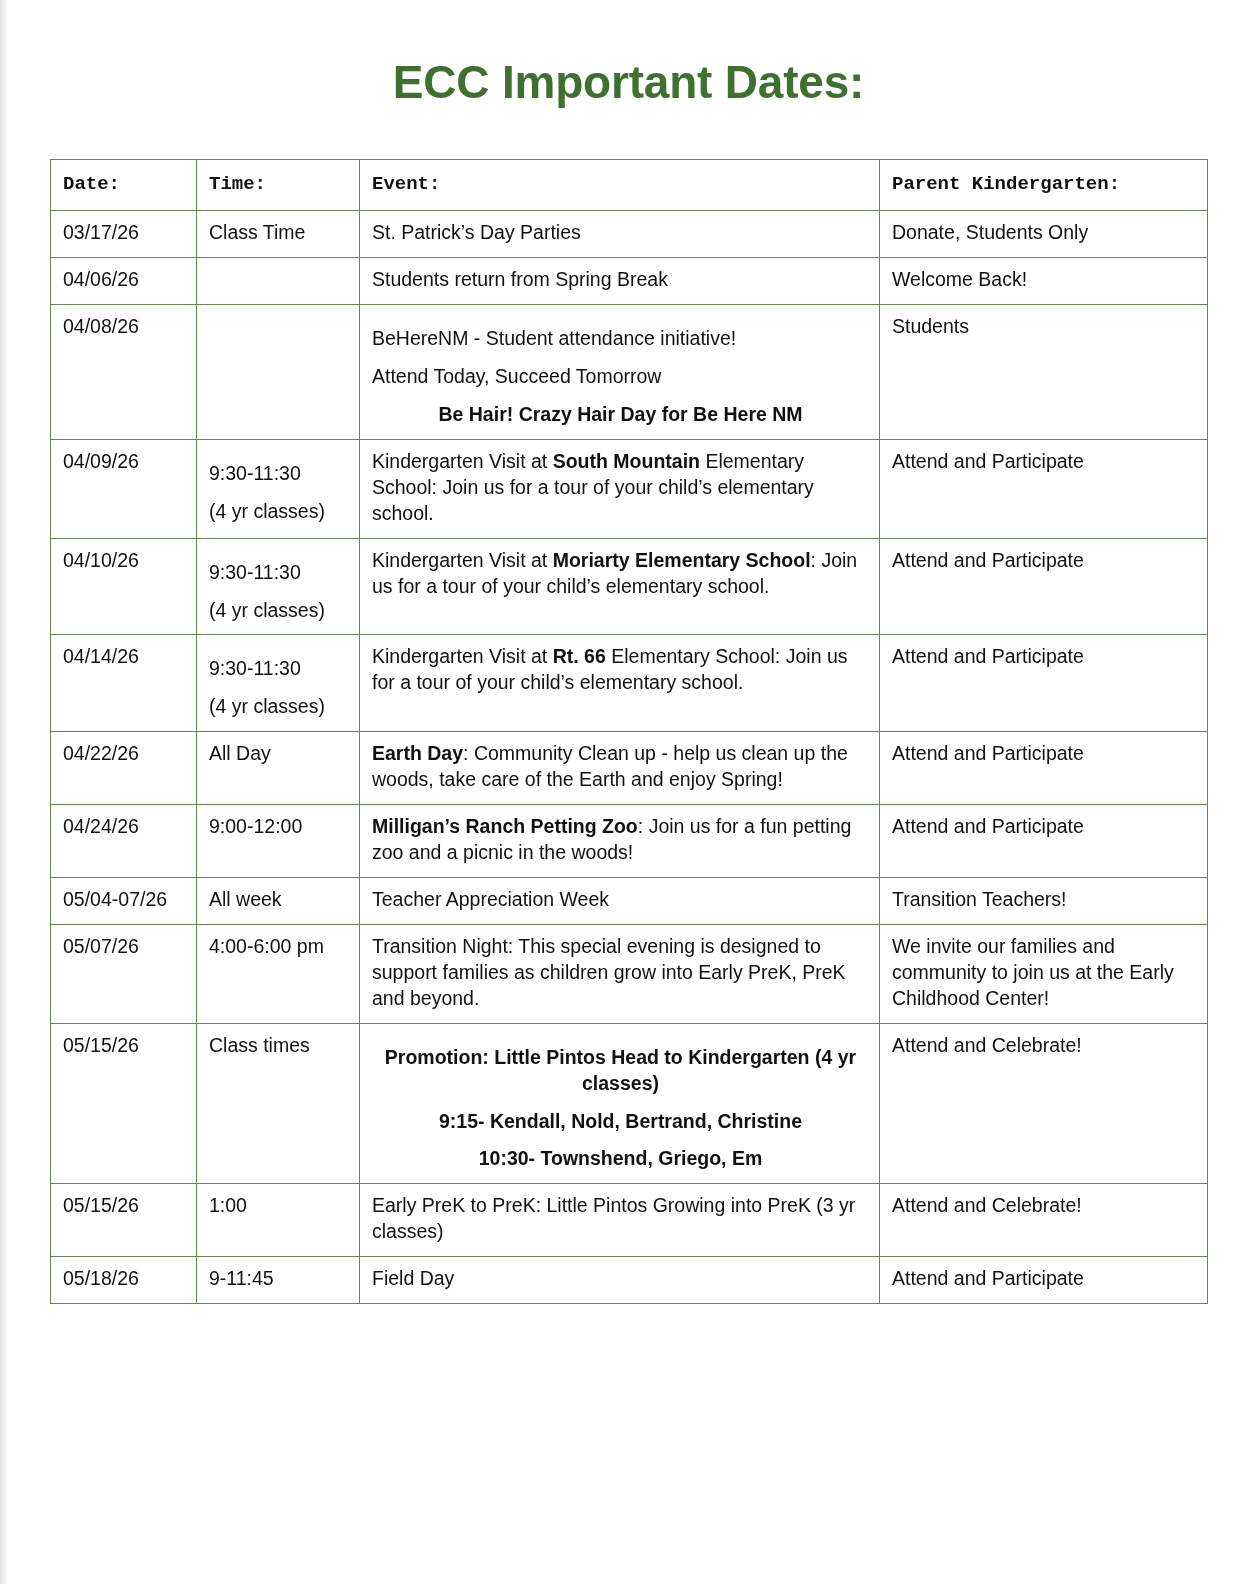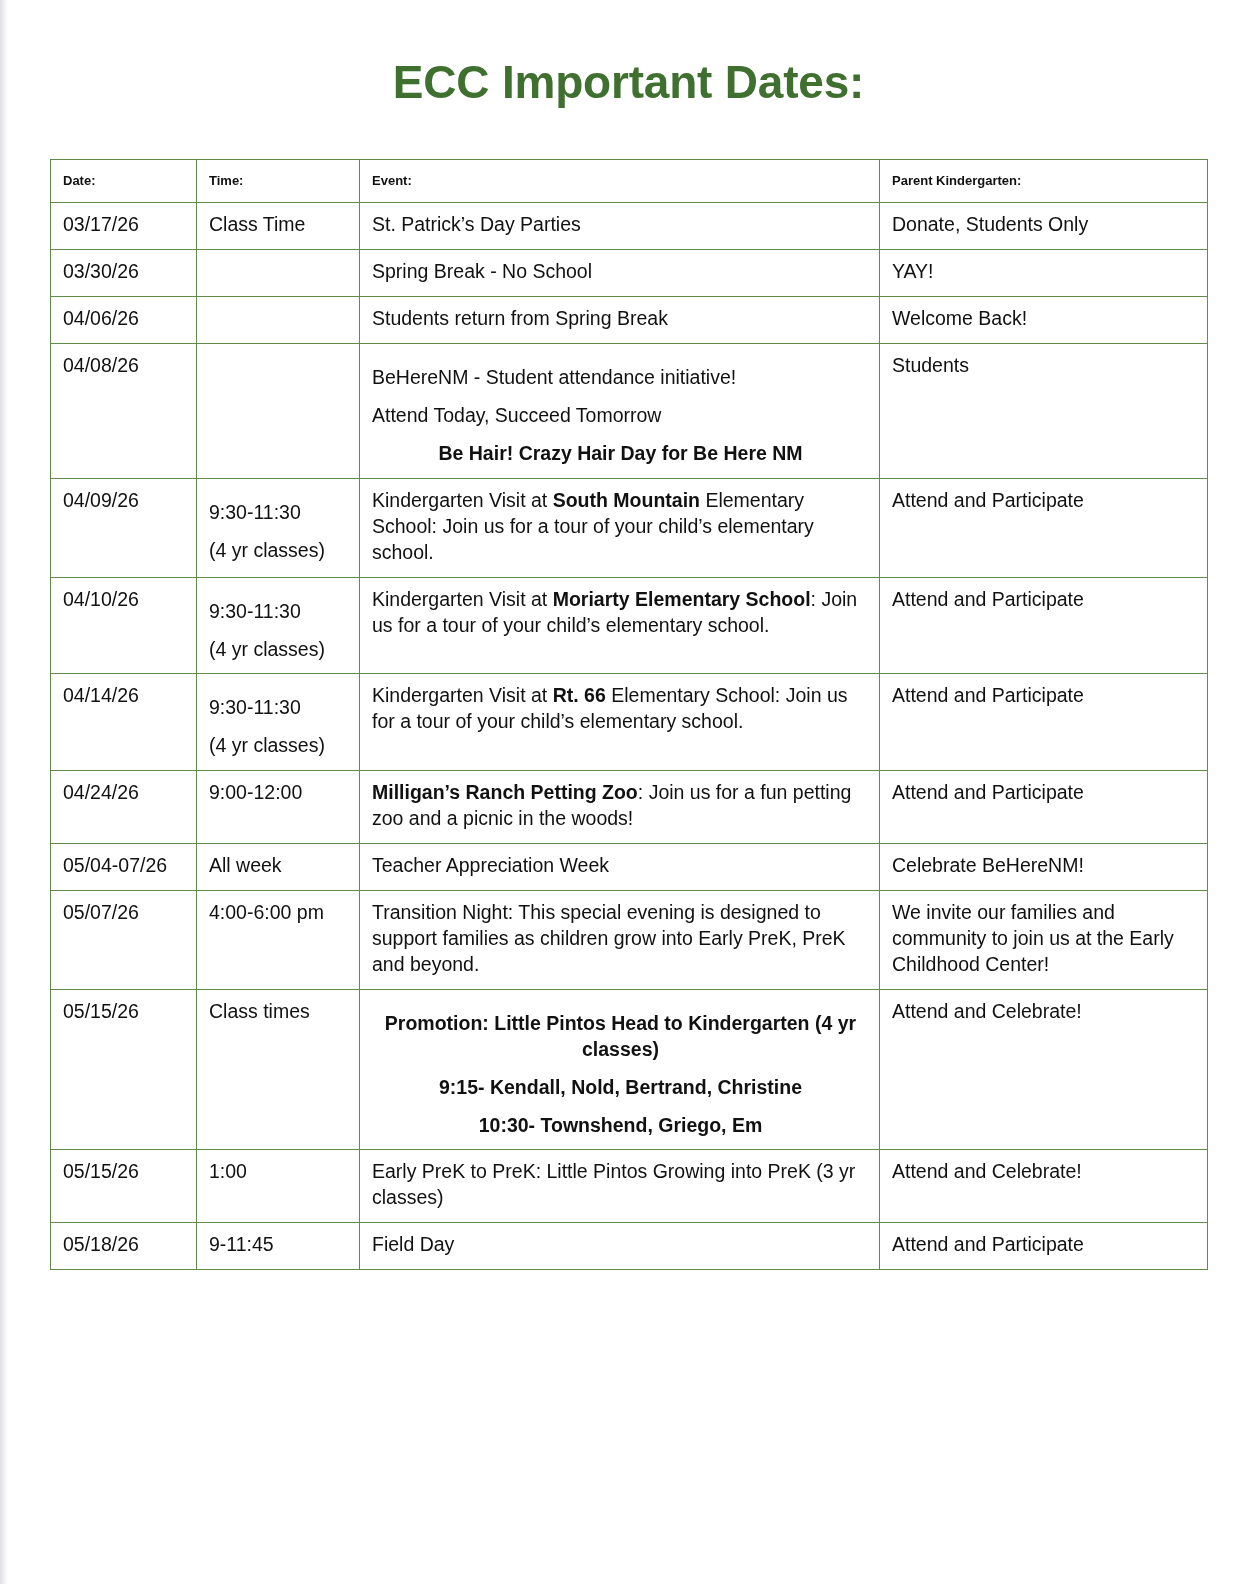--- a/index.html
+++ b/index.html
@@ -59,21 +59,22 @@
     line-height: 1.33;
     text-align: left;
     font-weight: normal;
     color: #111111;
     word-wrap: break-word;
   }
   table.dates thead th {
     font-weight: bold;
     padding-top: 12px;
     padding-bottom: 13px;
-    font-size: 13px;
+    font-size: 19px;
+    font-family: Liberation Mono, monospace;
   }
   col.c-date   { width: 146px; }
   col.c-time   { width: 163px; }
   col.c-event  { width: 520px; }
   col.c-parent { width: 328px; }
 
   td.cell-date, th.cell-date { padding-left: 14px; }
   .b { font-weight: bold; text-align: center; }
   .line { display: block; margin-top: 12px; }
 </style>
@@ -104,26 +105,20 @@
       </thead>
       <tbody>
 
         <tr>
           <td class="cell-date">03/17/26</td>
           <td>Class Time</td>
           <td>St. Patrick’s Day Parties</td>
           <td>Donate, Students Only</td>
         </tr>
 
-        <tr>
-          <td class="cell-date">03/30/26</td>
-          <td></td>
-          <td>Spring Break - No School</td>
-          <td>YAY!</td>
-        </tr>
 
         <tr>
           <td class="cell-date">04/06/26</td>
           <td></td>
           <td>Students return from Spring Break</td>
           <td>Welcome Back!</td>
         </tr>
 
         <tr>
           <td class="cell-date">04/08/26</td>
@@ -159,33 +154,39 @@
         <tr>
           <td class="cell-date">04/14/26</td>
           <td>
             <span class="line">9:30-11:30</span>
             <span class="line">(4 yr classes)</span>
           </td>
           <td><span>Kindergarten Visit at </span><span class="b">Rt. 66</span><span> Elementary School: Join us for a tour of your child’s elementary school.</span></td>
           <td>Attend and Participate</td>
         </tr>
 
+        <tr>
+          <td class="cell-date">04/22/26</td>
+          <td>All Day</td>
+          <td><span class="b">Earth Day</span><span>: Community Clean up - help us clean up the woods, take care of the Earth and enjoy Spring!</span></td>
+          <td>Attend and Participate</td>
+        </tr>
 
         <tr>
           <td class="cell-date">04/24/26</td>
           <td>9:00-12:00</td>
           <td><span class="b">Milligan’s Ranch Petting Zoo</span><span>: Join us for a fun petting zoo and a picnic in the woods!</span></td>
           <td>Attend and Participate</td>
         </tr>
 
         <tr>
           <td class="cell-date">05/04-07/26</td>
           <td>All week</td>
           <td>Teacher Appreciation Week</td>
-          <td>Celebrate BeHereNM!</td>
+          <td>Transition Teachers!</td>
         </tr>
 
         <tr>
           <td class="cell-date">05/07/26</td>
           <td>4:00-6:00 pm</td>
           <td>Transition Night: This special evening is designed to support families as children grow into Early PreK, PreK and beyond.</td>
           <td>We invite our families and community to join us at the Early Childhood Center!</td>
         </tr>
 
         <tr>

